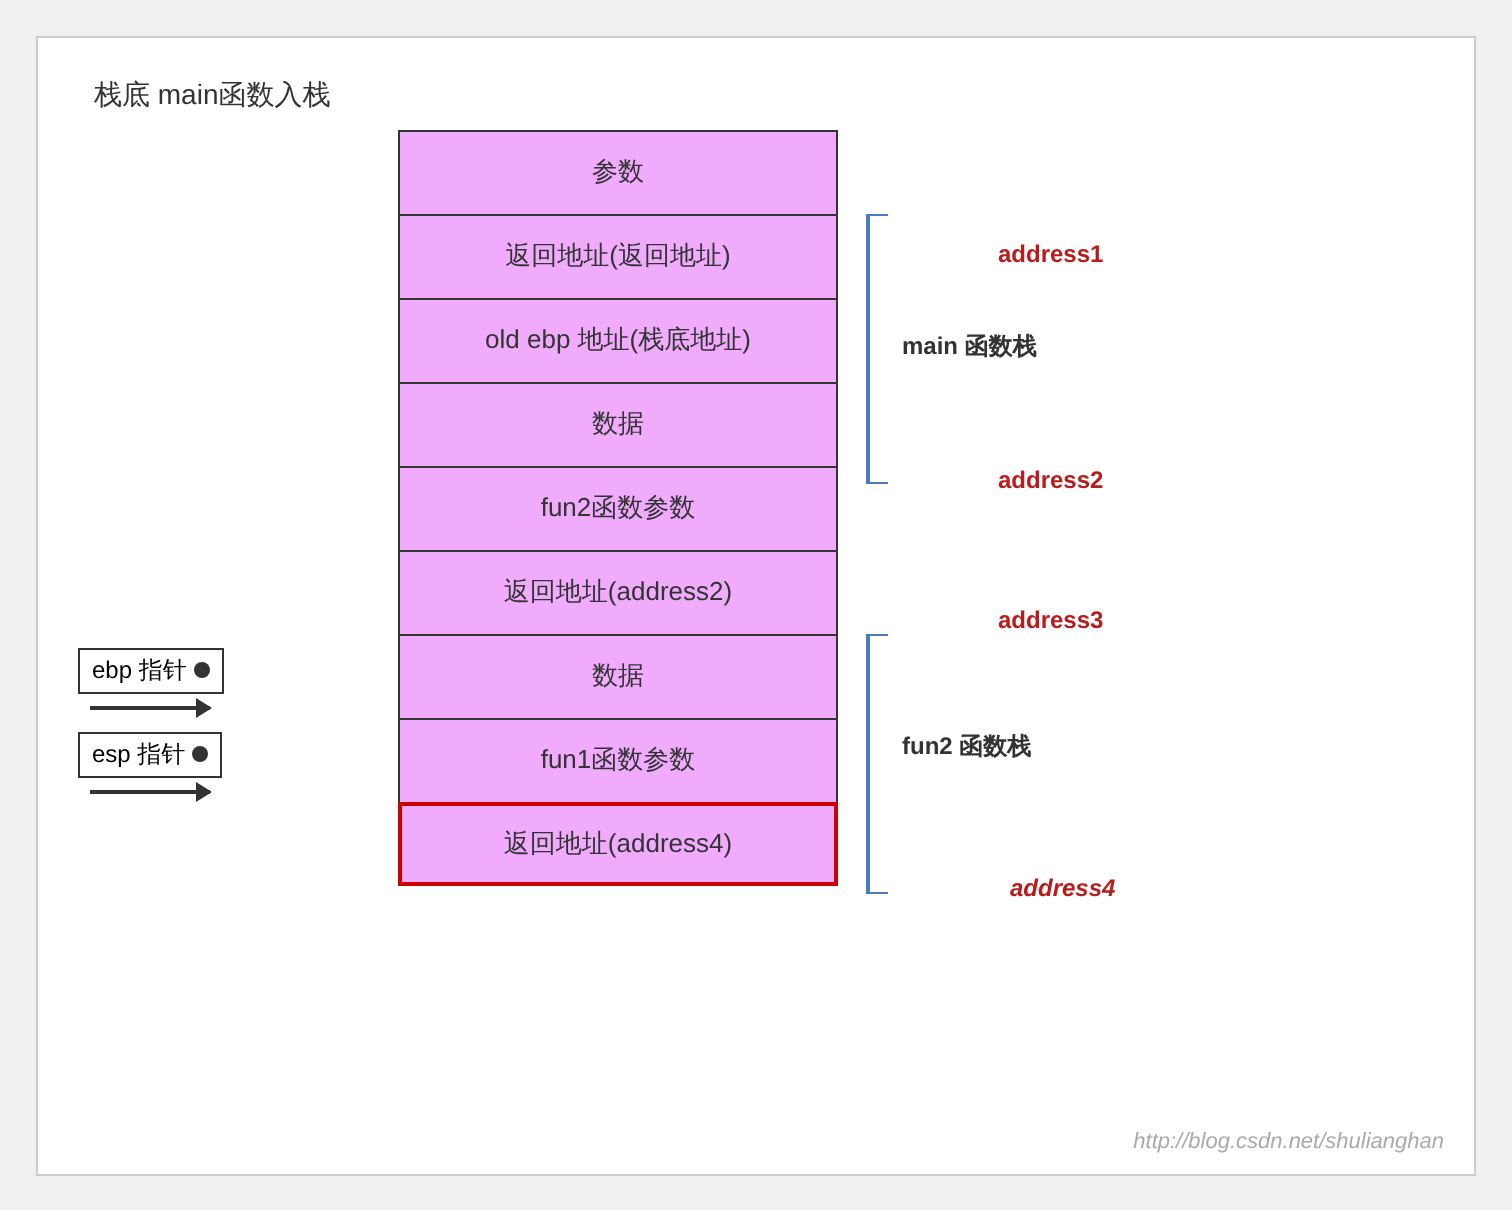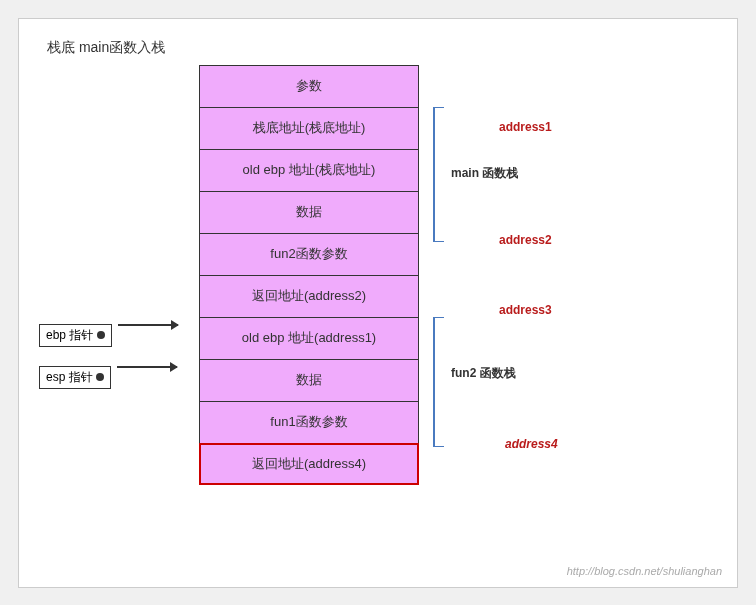--- a/index.html
+++ b/index.html
@@ -36,22 +36,23 @@
     .left-pointers {
       position: absolute;
       left: 0;
       top: 200px;
       display: flex;
       flex-direction: column;
       gap: 30px;
     }
     .pointer-row {
       display: flex;
-      align-items: flex-start;
+      align-items: center;
       gap: 6px;
+      flex-direction: column;
     }
     .pointer-box {
       border: 1px solid #333;
       padding: 2px 6px;
       font-size: 12px;
       background: #fff;
       white-space: nowrap;
     }
     .pointer-dot {
       width: 8px;
@@ -145,26 +146,25 @@
       <div class="pointer-row" style="position: absolute; top: 301px;">
         <div class="pointer-box">
           <span>esp 指针 </span><span class="pointer-dot"></span>
         </div>
         <div class="pointer-arrow"></div>
       </div>
     </div>
 
     <div class="stack-table">
       <div class="stack-cell">参数</div>
-      <div class="stack-cell">栈底地址(栈底地址)</div>
+      <div class="stack-cell">返回地址(返回地址)</div>
       <div class="stack-cell">old ebp 地址(栈底地址)</div>
       <div class="stack-cell">数据</div>
       <div class="stack-cell">fun2函数参数</div>
       <div class="stack-cell">返回地址(address2)</div>
-      <div class="stack-cell">old ebp 地址(address1)</div>
       <div class="stack-cell">数据</div>
       <div class="stack-cell">fun1函数参数</div>
       <div class="stack-cell highlighted">返回地址(address4)</div>
     </div>
 
     <div class="right-labels">
 
       <span class="addr-label" style="top: 55px; left: 70px;">address1</span>
 
       <svg style="position:absolute; top: 42px; left: 0;" width="20" height="135">

